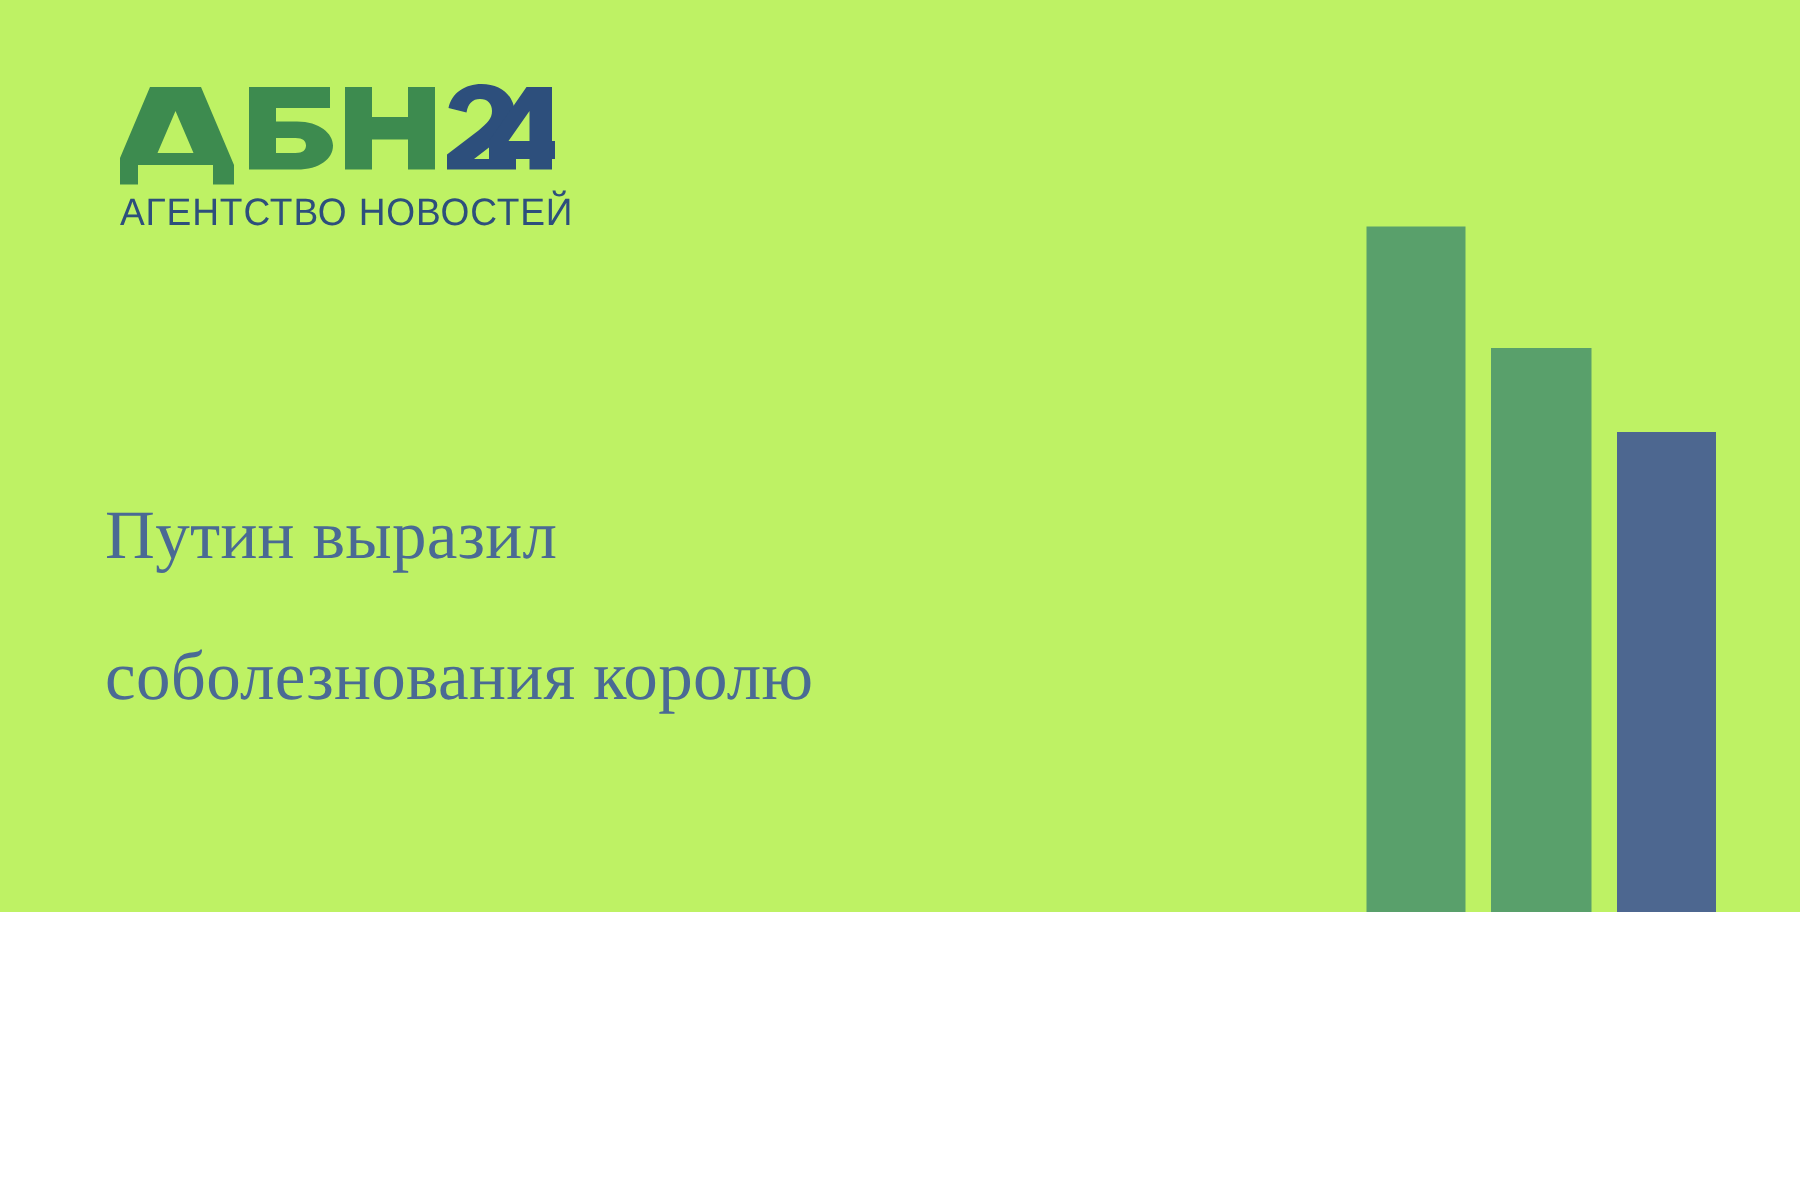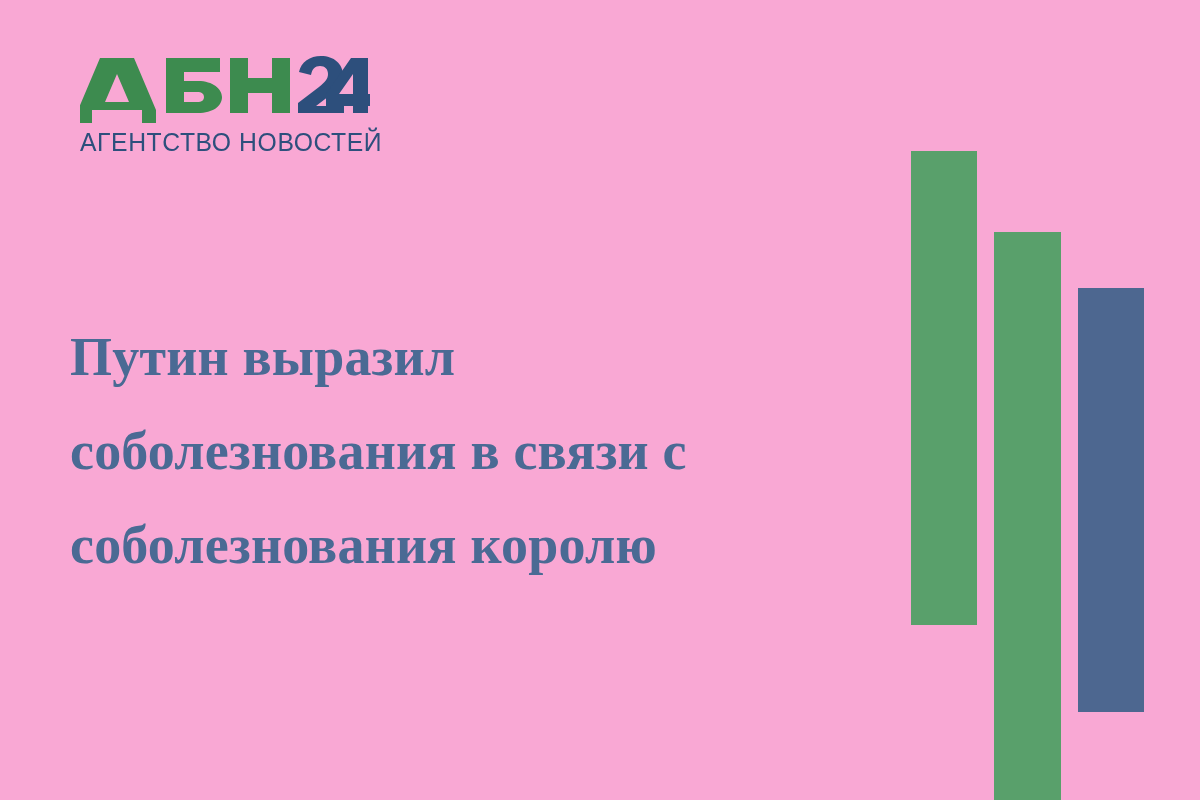--- a/index.html
+++ b/index.html
@@ -61,35 +61,35 @@
     transform-origin: left center;
   }
 
   
   #headline {
     position: absolute;
     left: 70px;
     top: 310px;
     width: 800px;
     font-family: "Liberation Serif", "DejaVu Serif", serif;
-    font-weight: 700;
-    font-size: 54px;
+    font-weight: 400;
+    font-size: 46px;
     line-height: 94px;
     color: #4a6a94;
     letter-spacing: 0.2px;
   }
   #headline .hl-line {
     display: block;
     white-space: nowrap;
   }
 </style>
 </head>
 <body>
 
-<div id="card" style="background: #f9a8d4; width: 1200px; height: 800px;">
+<div id="card" style="background: #bef264; width: 1200px; height: 608px;">
 
   <div id="bars">
     <div class="bar" style="left: 911px; top: 151px; width: 66px; height: 474px; background: rgb(89, 160, 107);"></div>
     <div class="bar" style="left: 994px; top: 232px; width: 67px; height: 568px; background: rgb(89, 160, 107);"></div>
     <div class="bar" style="left: 1078px; top: 288px; width: 66px; height: 424px; background: rgb(77, 103, 144);"></div>
   </div>
 
   <div id="logo">
     <span id="logo-wordmark">
       <svg width="290" height="68" viewBox="0 0 290 68">
@@ -118,17 +118,16 @@
           <path d="M288 2 L288 38 L296 38 L296 50 L288 50 L288 57 L273 57 L273 50 L246 50 L246 38 L271 2 Z
                    M273 18 L259 38 L273 38 Z" fill="#2d4f7c"></path>
         </g>
       </svg>
     </span>
     <span id="logo-tagline" style="color: rgb(45, 79, 124);">АГЕНТСТВО НОВОСТЕЙ</span>
   </div>
 
   <div id="headline" style="color: rgb(74, 106, 148);">
     <span class="hl-line">Путин выразил</span>
-    <span class="hl-line">соболезнования в связи с</span>
     <span class="hl-line">соболезнования королю</span>
   </div>
 
 </div>
 
 </body></html>

